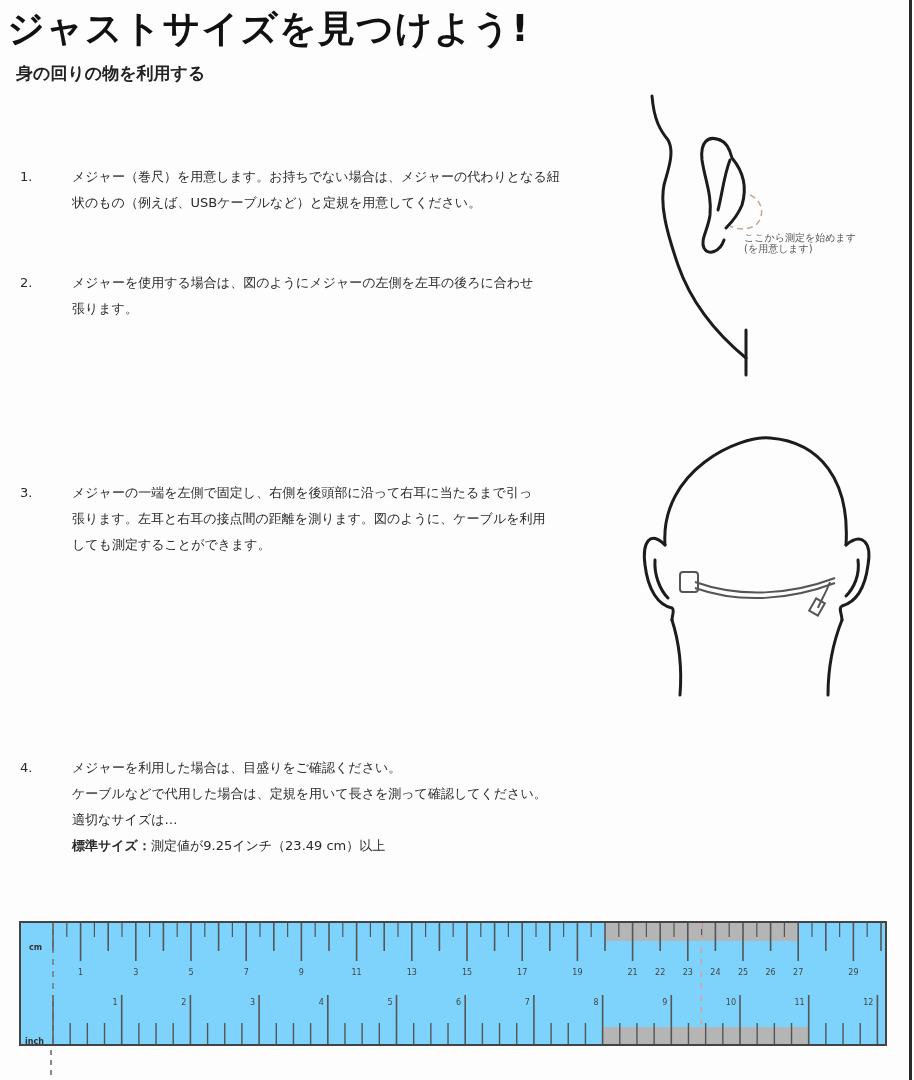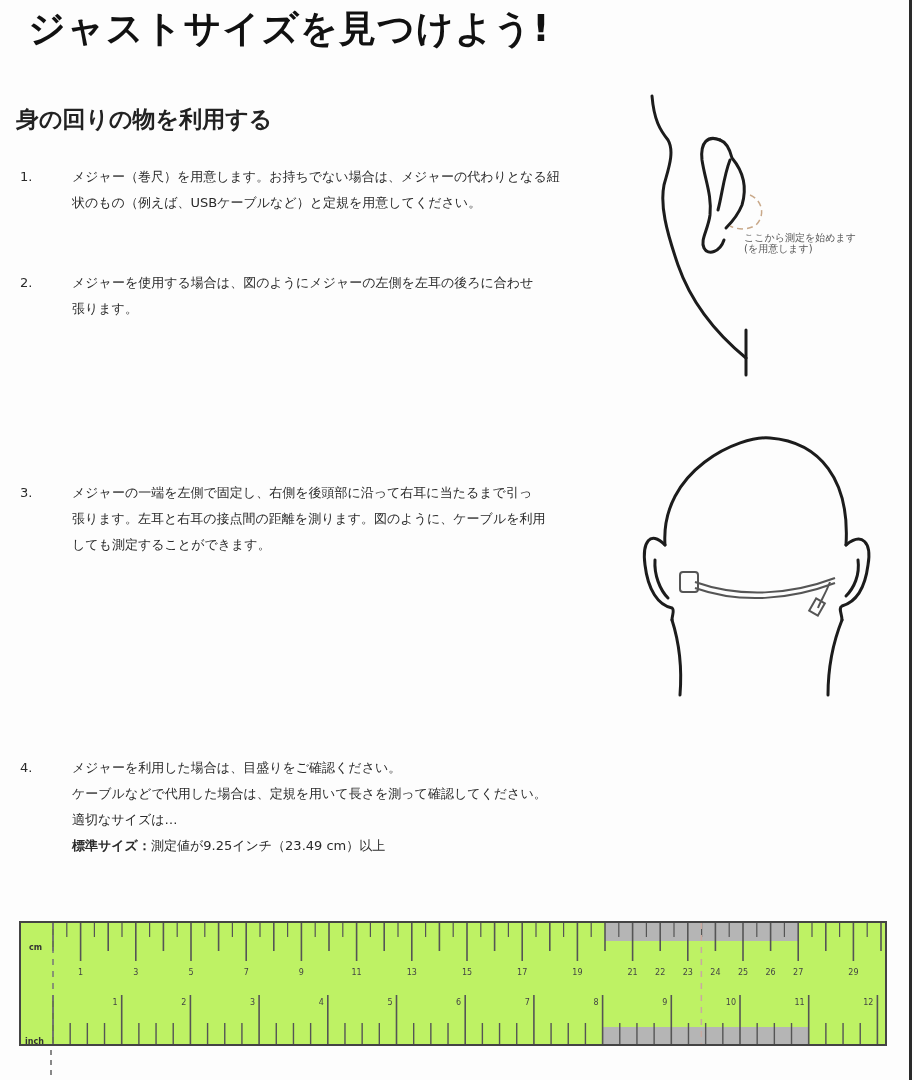--- a/index.html
+++ b/index.html
@@ -1,27 +1,27 @@
 <!DOCTYPE html>
 <html><head>
 <meta charset="utf-8">
 <style>
   html,body{margin:0;padding:0;}
   body{width:914px;height:1080px;background:#fdfdfd;position:relative;overflow:hidden;font-family:"DejaVu Sans","Liberation Sans",sans-serif;color:#1a1a1a;}
   .right-border{position:absolute;left:909px;top:0;width:3px;height:1080px;background:#2a2a2a;}
-  .title{position:absolute;left:28px;top:4px;font-size:37px;font-weight:bold;letter-spacing:1px;color:#111;white-space:nowrap;text-align:center;}
-  .subtitle{position:absolute;left:16px;top:62px;font-size:23px;font-weight:bold;color:#222;white-space:nowrap;margin-top:42px;}
+  .title{position:absolute;left:7px;top:4px;font-size:37px;font-weight:bold;letter-spacing:1px;color:#111;white-space:nowrap;text-align:center;}
+  .subtitle{position:absolute;left:16px;top:62px;font-size:17px;font-weight:bold;color:#222;white-space:nowrap;}
   .step{position:absolute;left:20px;font-size:13px;line-height:26px;color:#2a2a2a;}
   .step .num{position:absolute;left:0;top:0;width:28px;}
   .step .body{margin-left:52px;}
   .step .line{display:block;white-space:nowrap;}
   .step .bold{font-weight:bold;}
   .ill{position:absolute;}
   .ear-caption{position:absolute;left:744px;top:232px;font-size:10px;line-height:11px;color:#555;white-space:nowrap;}
-  .ruler{position:absolute;left:19px;top:921px;width:868px;height:125px;border:2px solid #444;background:#bef264;box-sizing:border-box;}
+  .ruler{position:absolute;left:19px;top:921px;width:868px;height:125px;border:2px solid #444;background:#7dd3fc;box-sizing:border-box;}
   .ruler svg{position:absolute;left:0;top:0;}
   .ruler .unit{position:absolute;font-size:8px;font-weight:bold;color:#333;}
   .dash-bottom{position:absolute;left:50px;top:1050px;width:2px;height:30px;}
 </style>
 </head>
 <body>
 
 <div class="right-border"></div>
 
 <div class="title">ジャストサイズを見つけよう!</div>

